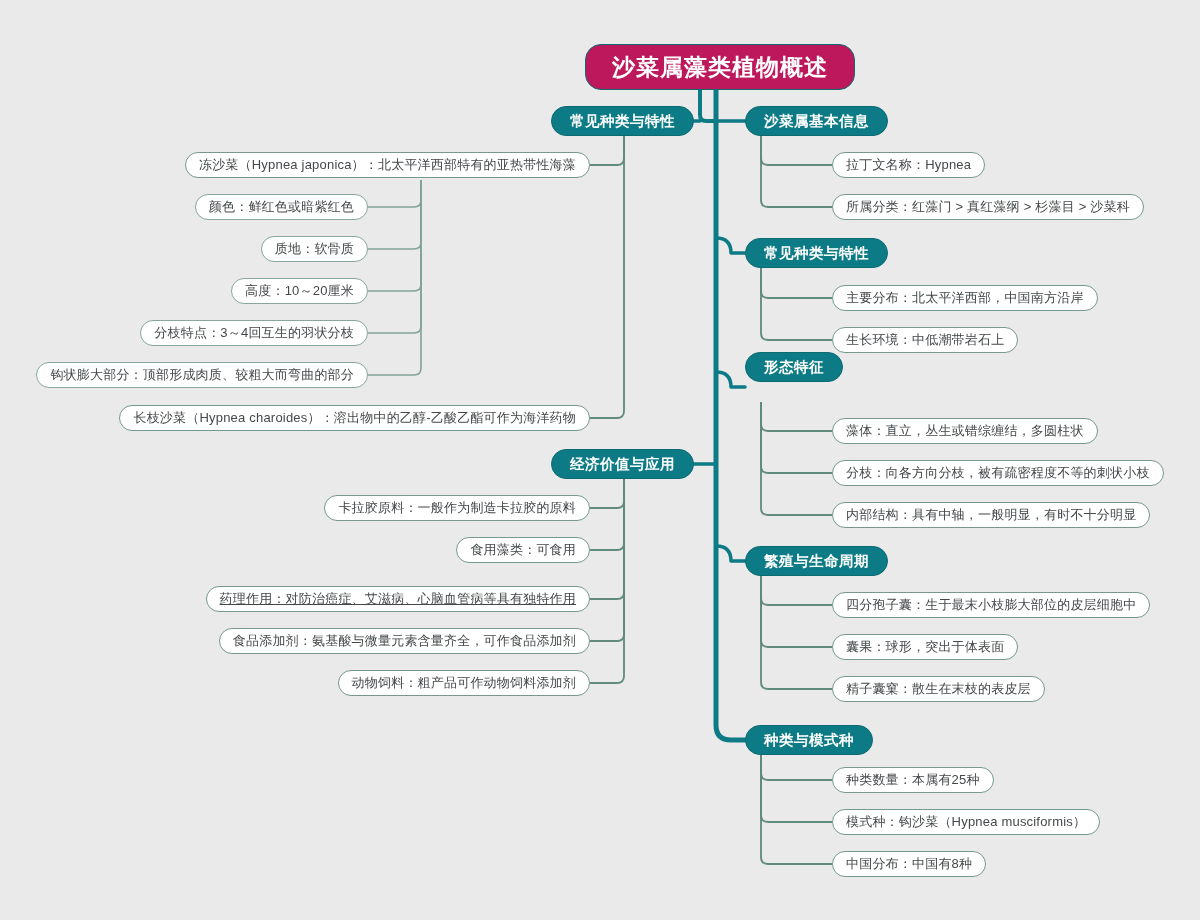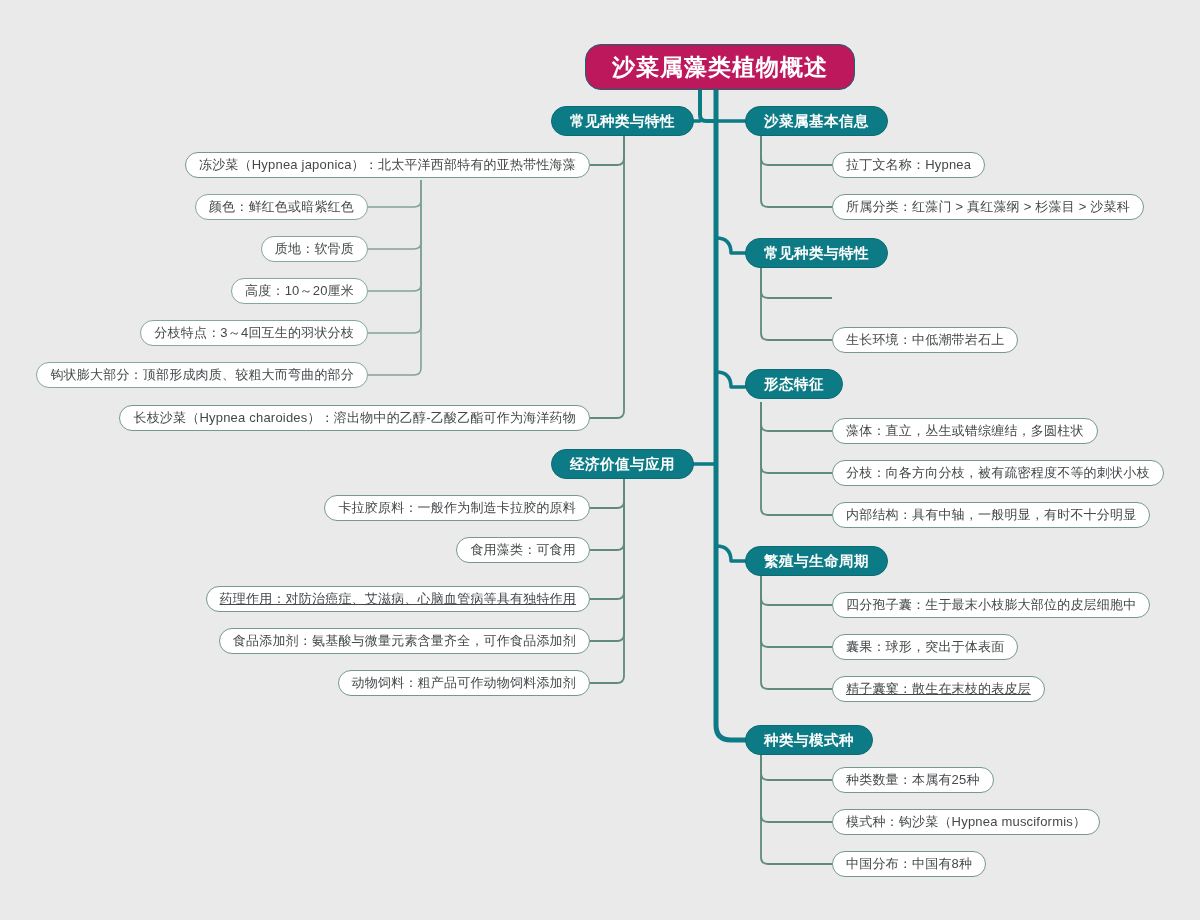--- a/index.html
+++ b/index.html
@@ -95,21 +95,21 @@
   <div class="node root" style="left:585px;top:44px;">沙菜属藻类植物概述</div>
 
   <div class="node branch" style="left:551px;top:106px;">常见种类与特性</div>
 
   <div class="node branch" style="left:551px;top:449px;">经济价值与应用</div>
 
   <div class="node branch" style="left:745px;top:106px;">沙菜属基本信息</div>
 
   <div class="node branch" style="left:745px;top:238px;">常见种类与特性</div>
 
-  <div class="node branch" style="left:745px;top:369px;">形态特征</div>
+  <div class="node branch" style="left:745px;top:352px;">形态特征</div>
 
   <div class="node branch" style="left:745px;top:546px;">繁殖与生命周期</div>
 
   <div class="node branch" style="left:745px;top:725px;">种类与模式种</div>
 
   <div class="node leaf" style="right:610px;top:152px;">冻沙菜（Hypnea japonica）：北太平洋西部特有的亚热带性海藻</div>
   <div class="node leaf sub" style="right:832px;top:194px;">颜色：鲜红色或暗紫红色</div>
   <div class="node leaf sub" style="right:832px;top:236px;">质地：软骨质</div>
   <div class="node leaf sub" style="right:832px;top:278px;">高度：10～20厘米</div>
   <div class="node leaf sub" style="right:832px;top:320px;">分枝特点：3～4回互生的羽状分枝</div>
@@ -118,27 +118,28 @@
 
   <div class="node leaf" style="right:610px;top:495px;">卡拉胶原料：一般作为制造卡拉胶的原料</div>
   <div class="node leaf" style="right:610px;top:537px;">食用藻类：可食用</div>
   <div class="node leaf" style="right:610px;top:586px;text-decoration:underline;">药理作用：对防治癌症、艾滋病、心脑血管病等具有独特作用</div>
   <div class="node leaf" style="right:610px;top:628px;">食品添加剂：氨基酸与微量元素含量齐全，可作食品添加剂</div>
   <div class="node leaf" style="right:610px;top:670px;">动物饲料：粗产品可作动物饲料添加剂</div>
 
   <div class="node leaf" style="left:832px;top:152px;">拉丁文名称：Hypnea</div>
   <div class="node leaf" style="left:832px;top:194px;">所属分类：红藻门 &gt; 真红藻纲 &gt; 杉藻目 &gt; 沙菜科</div>
 
+  <div class="node leaf" style="left:832px;top:285px;">主要分布：北太平洋西部，中国南方沿岸</div>
   <div class="node leaf" style="left:832px;top:327px;">生长环境：中低潮带岩石上</div>
 
   <div class="node leaf" style="left:832px;top:418px;">藻体：直立，丛生或错综缠结，多圆柱状</div>
   <div class="node leaf" style="left:832px;top:460px;">分枝：向各方向分枝，被有疏密程度不等的刺状小枝</div>
   <div class="node leaf" style="left:832px;top:502px;">内部结构：具有中轴，一般明显，有时不十分明显</div>
 
   <div class="node leaf" style="left:832px;top:592px;">四分孢子囊：生于最末小枝膨大部位的皮层细胞中</div>
   <div class="node leaf" style="left:832px;top:634px;">囊果：球形，突出于体表面</div>
-  <div class="node leaf" style="left:832px;top:676px;text-decoration:underline;">精子囊窠：散生在末枝的表皮层</div>
+  <div class="node leaf" style="left:832px;top:676px;">精子囊窠：散生在末枝的表皮层</div>
 
   <div class="node leaf" style="left:832px;top:767px;">种类数量：本属有25种</div>
   <div class="node leaf" style="left:832px;top:809px;">模式种：钩沙菜（Hypnea musciformis）</div>
   <div class="node leaf" style="left:832px;top:851px;">中国分布：中国有8种</div>
 
 </div>
 
 </body></html>

